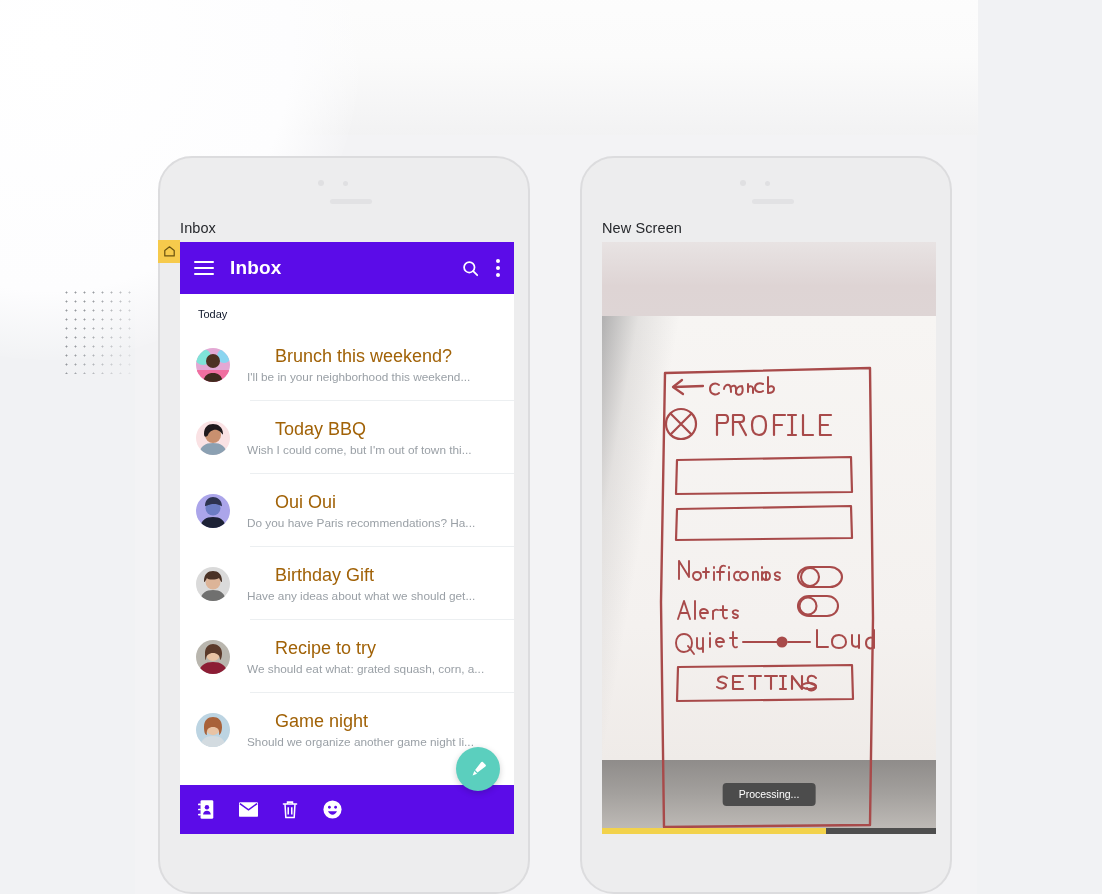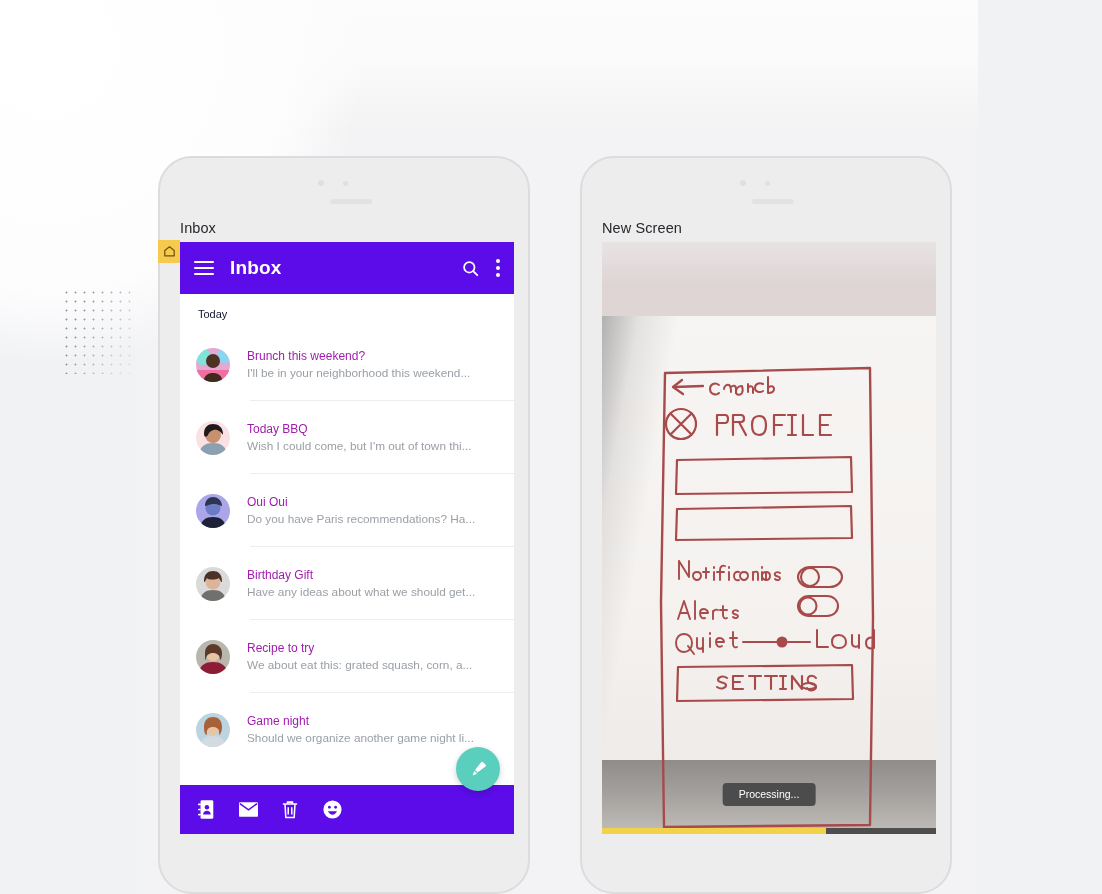--- a/index.html
+++ b/index.html
@@ -141,22 +141,22 @@
     height: 1px; background: #eceff1;
   }
   .avatar {
     width: 34px; height: 34px; border-radius: 50%;
     flex: none; margin-right: 17px;
     overflow: hidden; position: relative;
   }
   .avatar .face { position: absolute; inset: 0; }
   .mail-text { min-width: 0; }
   .mail-subject {
-    font-size: 12px; color: #a21caf; margin-bottom: 3px;
-    white-space: nowrap; overflow: hidden; text-overflow: ellipsis;
+    font-size: 18px; color: #a16207; margin-bottom: 3px;
+    white-space: nowrap; overflow: hidden; text-overflow: ellipsis; margin-left: 28px;
   }
   .mail-snippet {
     font-size: 11.8px; color: #9aa0a6;
     white-space: nowrap; overflow: hidden; text-overflow: ellipsis;
     max-width: 240px;
   }
 
   .bottombar {
     position: absolute; left: 0; right: 0; bottom: 0;
     height: 49px; background: #5B0CE8;
@@ -335,21 +335,21 @@
           <div class="avatar">
             <svg class="face" viewBox="0 0 34 34">
               <rect width="34" height="34" fill="#b9b6ae"></rect>
               <path d="M2 34c2-9 7-12 15-12s13 3 15 12z" fill="#8c1d35"></path>
               <circle cx="17" cy="14" r="7" fill="#e8c3a4"></circle>
               <path d="M9 13c0-6 4-9 8-9s9 3 9 9c0 4-1 7-2 7 0-5-3-7-7-7s-7 2-7 7c-1 0-1-3-1-7z" fill="#5b3a2a"></path>
             </svg>
           </div>
           <div class="mail-text">
             <div class="mail-subject">Recipe to try</div>
-            <div class="mail-snippet">We about eat this: grated squash, corn, a...</div>
+            <div class="mail-snippet">We should eat what: grated squash, corn, a...</div>
           </div>
         </div>
 
         <div class="mail-row">
           <div class="avatar">
             <svg class="face" viewBox="0 0 34 34">
               <rect width="34" height="34" fill="#bcd4e2"></rect>
               <path d="M4 34c1-8 6-11 13-11s12 3 13 11z" fill="#d3dbe0"></path>
               <circle cx="17" cy="15" r="7.2" fill="#e8c3a4"></circle>
               <path d="M8 14c0-7 4-10 9-10s9 3 9 10c0 5-2 8-3 8 1-6-2-8-6-8s-7 2-6 8c-2 0-3-3-3-8z" fill="#a8623a"></path>

